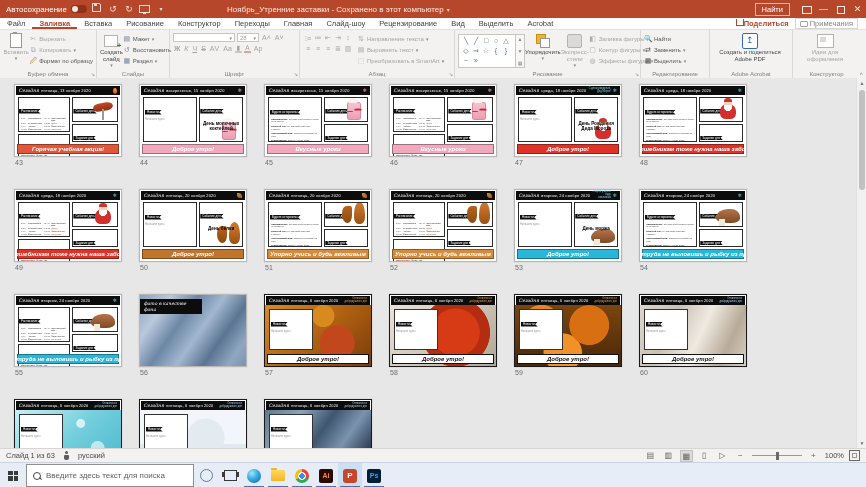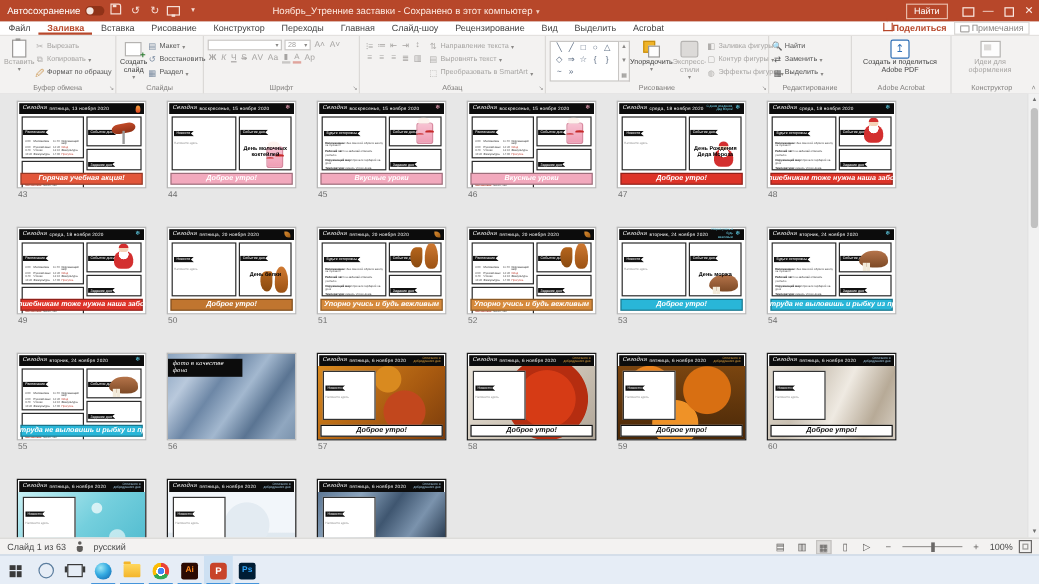--- a/index.html
+++ b/index.html
@@ -939,20 +939,24 @@
 
   <div class="taskbar">
     <div class="startbtn">
         <div class="winlogo">
           <span></span>
           <span></span>
           <span></span>
           <span></span>
         </div>
       </div>
+    <div class="tsearch">
+      <span class="tmag"></span>
+      <span>Введите здесь текст для поиска</span>
+    </div>
     <div class="titem">
         <span class="cortana"></span>
       </div>
     <div class="titem">
         <span class="taskview"></span>
       </div>
     <div class="titem running">
         <span class="edgeic"></span>
       </div>
     <div class="titem running">

